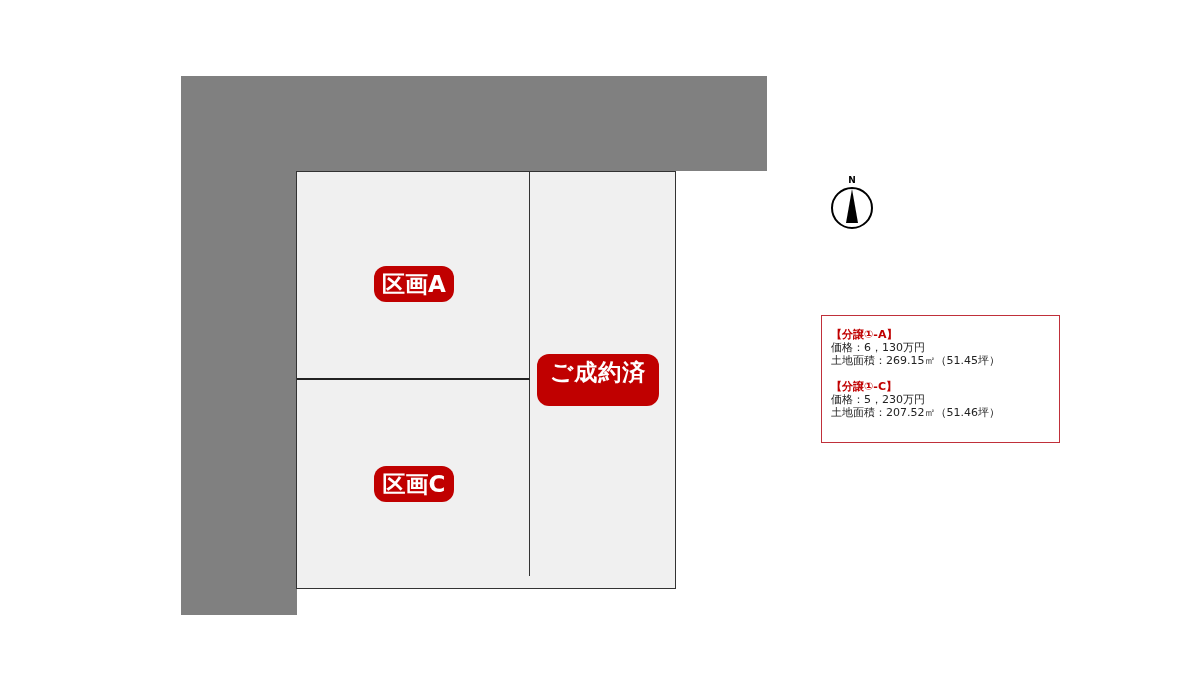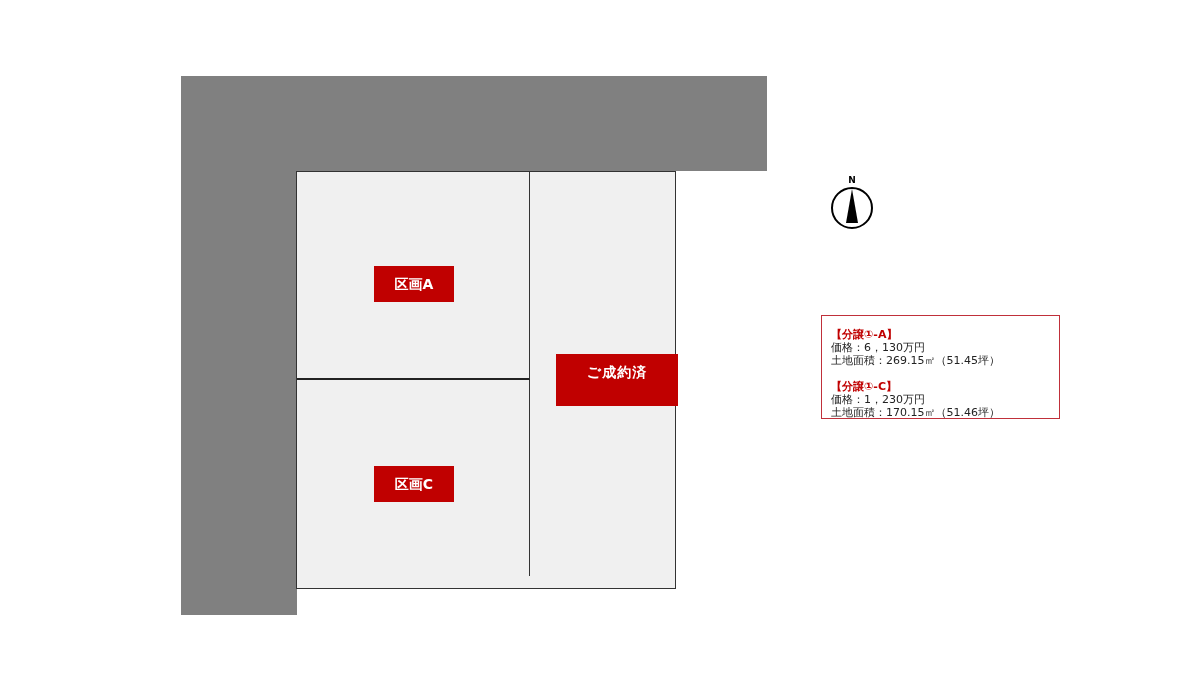--- a/index.html
+++ b/index.html
@@ -14,29 +14,30 @@
   .site {
     position: absolute; left: 296px; top: 171px; width: 380px; height: 418px;
     background: #f0f0f0; border: 1.5px solid #333; box-sizing: border-box;
   }
   .lot { position: absolute; box-sizing: border-box; }
   .lot-a { left: 0; top: 0; width: 233px; height: 208px; border-right: 1.5px solid #333; border-bottom: 2px solid #222; }
   .lot-c { left: 0; top: 208px; width: 233px; height: 196px; border-right: 1.5px solid #333; }
   .lot-b { left: 233px; top: 0; width: 144px; height: 415px; }
   .tag {
     position: absolute; background: #c00000; color: #ffffff;
-    font-weight: bold; font-size: 14px; line-height: 36px; text-align: center;
+    font-weight: bold; font-size: 23px; line-height: 36px; text-align: center;
     white-space: nowrap;
+    border-radius: 12px;
   }
   .tag-a { left: 77px; top: 94px; width: 80px; height: 36px; }
   .tag-c { left: 77px; top: 86px; width: 80px; height: 36px; }
-  .tag-b { left: 26px; top: 182px; width: 122px; height: 52px; letter-spacing: 1px; }
+  .tag-b { left: 7px; top: 182px; width: 122px; height: 52px; letter-spacing: 1px; }
   .compass { position: absolute; left: 828px; top: 174px; width: 48px; height: 56px; }
   .info {
-    position: absolute; left: 821px; top: 315px; width: 239px; height: 104px;
+    position: absolute; left: 821px; top: 315px; width: 239px; height: 128px;
     border: 1px solid #c0303a; box-sizing: border-box; background: #fff;
     padding: 12px 0 0 9px; font-size: 11px; line-height: 13px; color: #222;
   }
   .info .head { color: #c00000; font-weight: bold; }
   .info .gap { height: 13px; }
 </style>
 </head>
 <body>
 
 <div class="road road-top"></div>
@@ -61,15 +62,15 @@
     <polygon points="24,15 18,49 30,49" fill="#000"></polygon>
   </svg>
 </div>
 
 <div class="info">
   <div class="head">【分譲①-A】</div>
   <div>価格：6，130万円</div>
   <div>土地面積：269.15㎡（51.45坪）</div>
   <div class="gap"></div>
   <div class="head">【分譲①-C】</div>
-  <div>価格：1，230万円</div>
-  <div>土地面積：170.15㎡（51.46坪）</div>
+  <div>価格：5，230万円</div>
+  <div>土地面積：207.52㎡（51.46坪）</div>
 </div>
 
 </body></html>

